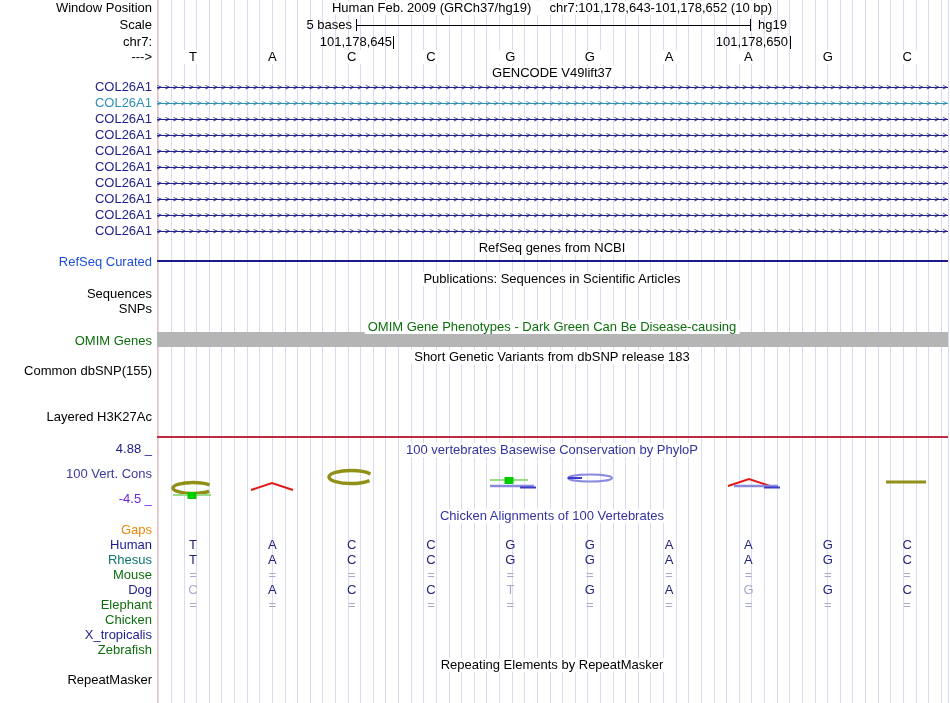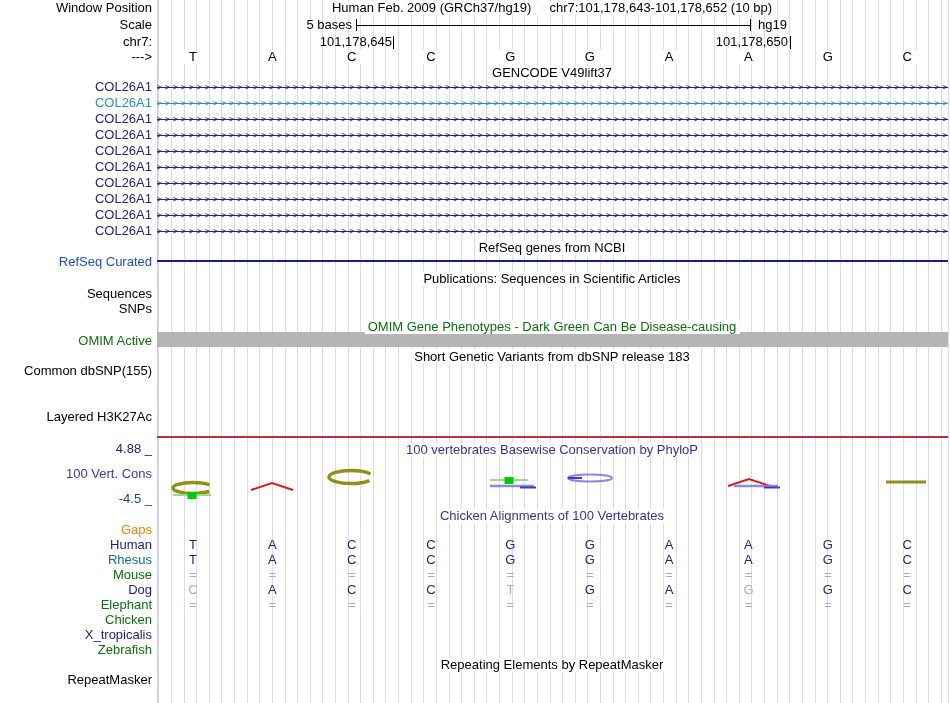--- a/index.html
+++ b/index.html
@@ -179,30 +179,30 @@
         <div class="ar" style="color: rgb(34, 34, 142);">&gt;&gt;&gt;&gt;&gt;&gt;&gt;&gt;&gt;&gt;&gt;&gt;&gt;&gt;&gt;&gt;&gt;&gt;&gt;&gt;&gt;&gt;&gt;&gt;&gt;&gt;&gt;&gt;&gt;&gt;&gt;&gt;&gt;&gt;&gt;&gt;&gt;&gt;&gt;&gt;&gt;&gt;&gt;&gt;&gt;&gt;&gt;&gt;&gt;&gt;&gt;&gt;&gt;&gt;&gt;&gt;&gt;&gt;&gt;&gt;&gt;&gt;&gt;&gt;&gt;&gt;&gt;&gt;&gt;&gt;&gt;&gt;&gt;&gt;&gt;&gt;&gt;&gt;&gt;&gt;&gt;&gt;&gt;&gt;&gt;&gt;&gt;&gt;&gt;&gt;&gt;&gt;&gt;&gt;&gt;&gt;&gt;&gt;&gt;</div>
       </div>
     </div>
 
   <div class="lbl" style="top:255px;color:#1d4ed8">RefSeq Curated</div>
   <div class="hline" style="top:260px;height:2px;background:#1b1b8e"></div>
 
   <div class="lbl" style="top:287px">Sequences</div>
   <div class="lbl" style="top:302px">SNPs</div>
 
-  <div class="lbl" style="top:334px;color:#0d6e0d">OMIM Active</div>
+  <div class="lbl" style="top:334px;color:#0d6e0d">OMIM Genes</div>
   <div class="hline" style="top:332px;height:15px;background:#b5b5b5"></div>
 
   <div class="lbl" style="top:364px">Common dbSNP(155)</div>
   <div class="lbl" style="top:410px">Layered H3K27Ac</div>
 
   <div class="hline" style="top:436px;height:2px;background:#bd2c3e"></div>
   <div class="lbl" style="top:442px;color:#1b1b7e">4.88 _</div>
   <div class="lbl" style="top:467px;color:#3b3b9e">100 Vert. Cons</div>
-  <div class="lbl" style="top:492px;color:#0c4a6e">-4.5 _</div>
+  <div class="lbl" style="top:492px;color:#6d28d9">-4.5 _</div>
   <svg id="cons-svg" width="791" height="55" viewBox="0 0 791 55">
       <ellipse cx="36" cy="33" rx="20" ry="5.5" fill="none" stroke="#909018" stroke-width="3.5" stroke-dasharray="75.5194616798629 11" stroke-dashoffset="-5.5"></ellipse>
       <line x1="16" y1="40" x2="54" y2="40" stroke="#99dd88" stroke-width="2"></line>
       <rect x="30.5" y="37" width="9" height="7" fill="#00cc00"></rect>
       <polyline points="94,35 115,28 136,35" fill="none" stroke="#e01818" stroke-width="2"></polyline>
       <ellipse cx="194" cy="22" rx="22" ry="6.5" fill="none" stroke="#909018" stroke-width="3.5" stroke-dasharray="85.69822187749384 11" stroke-dashoffset="-5.5"></ellipse>
       <line x1="333" y1="25" x2="371" y2="25" stroke="#99dd88" stroke-width="2"></line>
       <rect x="347.5" y="22" width="9" height="7" fill="#00cc00"></rect>
       <line x1="333" y1="31" x2="377" y2="31" stroke="#8a8ae0" stroke-width="2.5"></line>
       <line x1="363" y1="32.5" x2="379" y2="32.5" stroke="#3c3ccc" stroke-width="2"></line>

